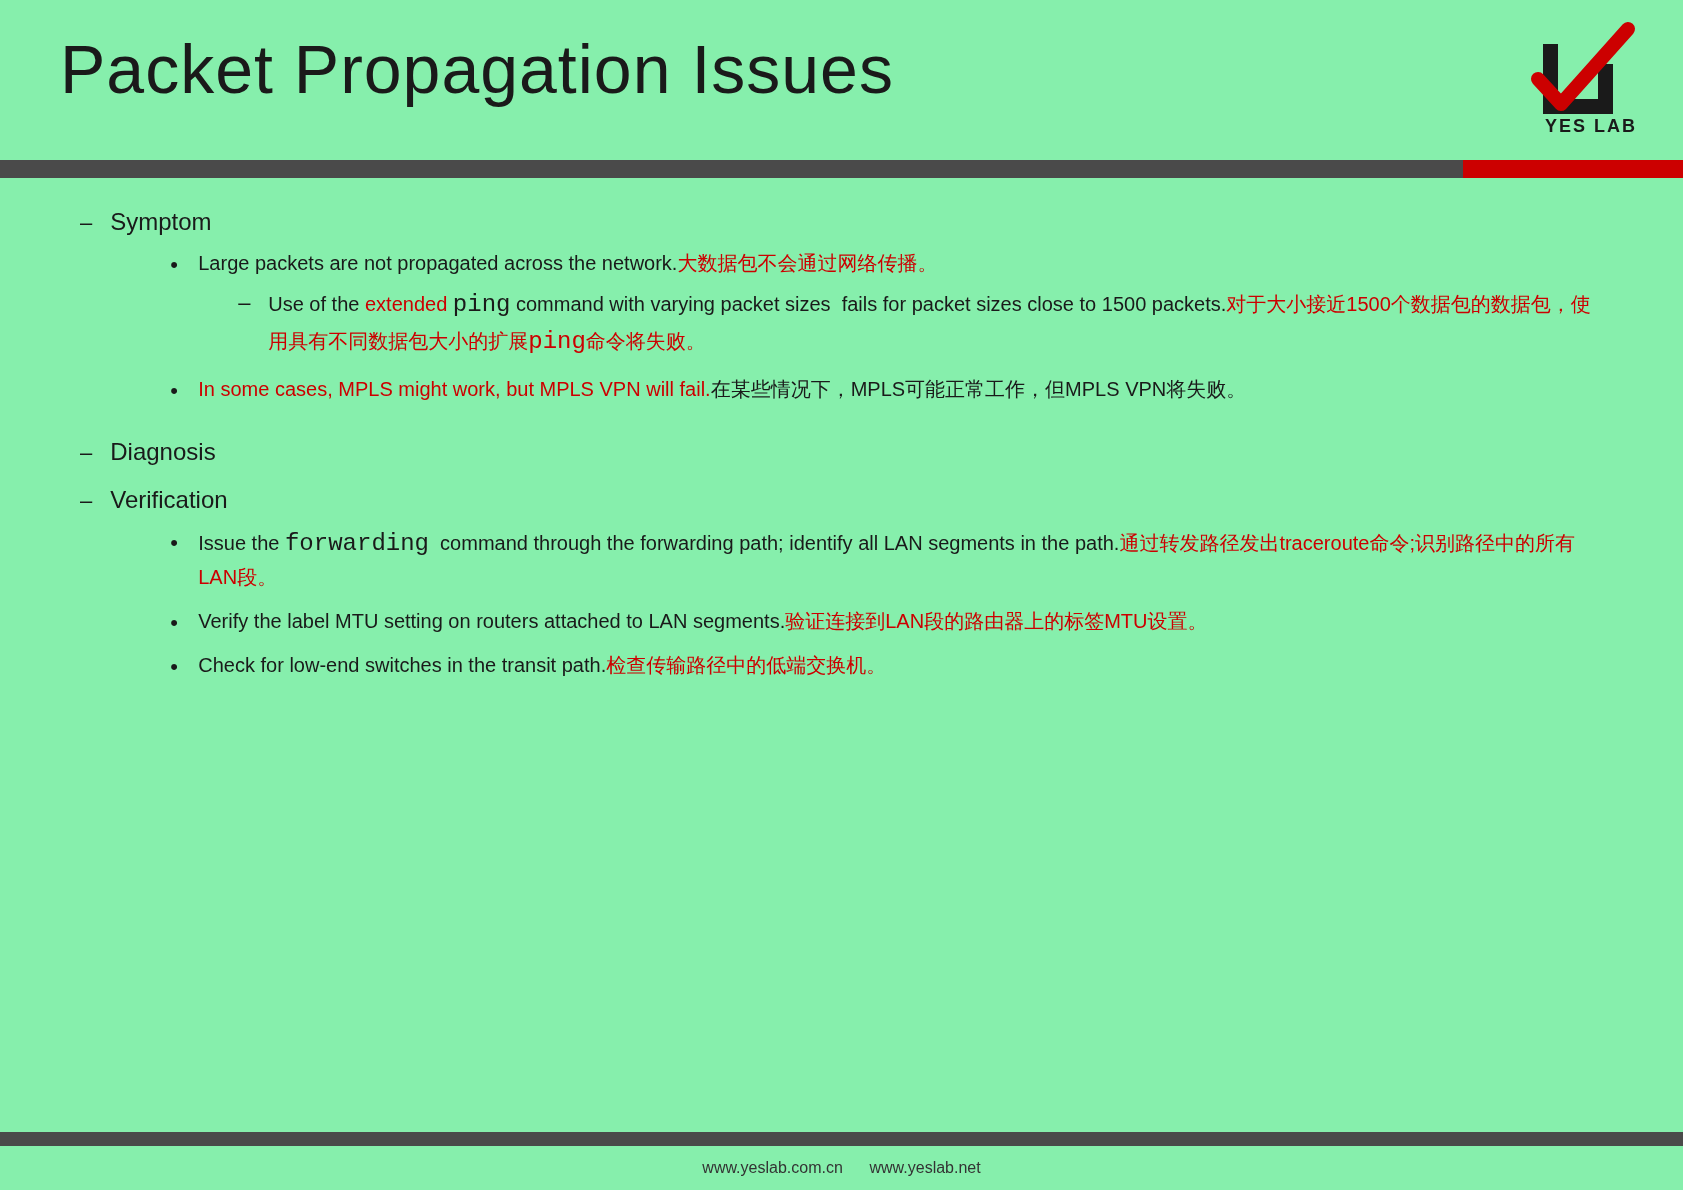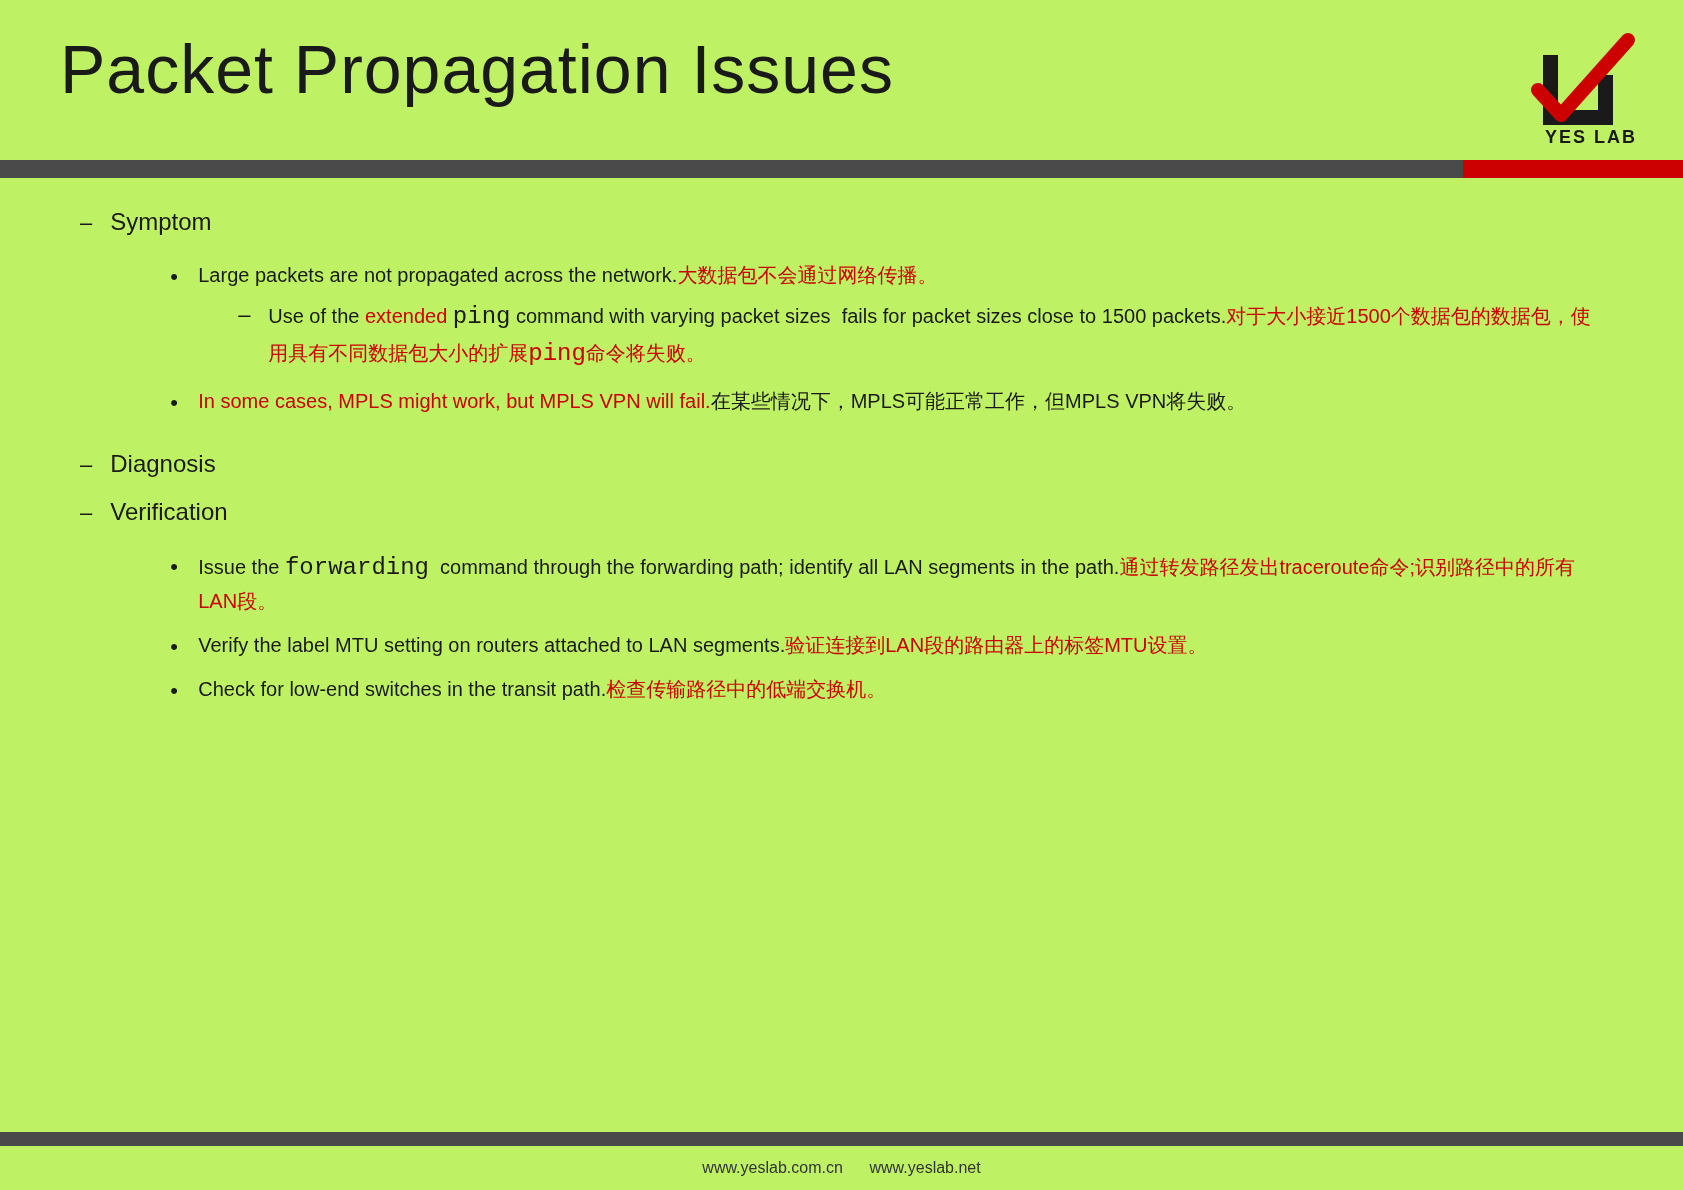--- a/index.html
+++ b/index.html
@@ -8,21 +8,21 @@
       width: 1683px;
       min-height: 1190px;
       background: #ffffff;
       font-family: 'Segoe UI', Arial, sans-serif;
       color: #1a1a1a;
     }
 
     .page-container {
       width: 1683px;
       min-height: 1190px;
-      background: #bef264;
+      background: #86efac;
       display: flex;
       flex-direction: column;
     }
 
     
     .header-area {
       position: relative;
       padding: 30px 60px 0 60px;
       min-height: 160px;
     }
@@ -60,21 +60,21 @@
       font-size: 24px;
       font-weight: 400;
       color: #1a1a1a;
       text-align: right;
     }
 
     
     .bullet-list {
       list-style: none;
       margin-left: 60px;
-      margin-top: 24px;
+      margin-top: 12px;
     }
 
     .bullet-list li {
       position: relative;
       margin-bottom: 14px;
       font-size: 20px;
       line-height: 1.5;
       padding-left: 28px;
     }
 
@@ -122,21 +122,21 @@
     .footer-links {
       text-align: center;
       font-size: 16px;
       color: #333;
       padding: 13px 0;
     }
 
     
     .yeslab-logo {
       position: absolute;
-      top: 15px;
+      top: 4px;
       right: 30px;
     }
   </style>
 </head>
 <body>
 
 <div class="page-container">
 
   <div class="header-area">
     <h1 class="title-text">Packet Propagation Issues</h1>

